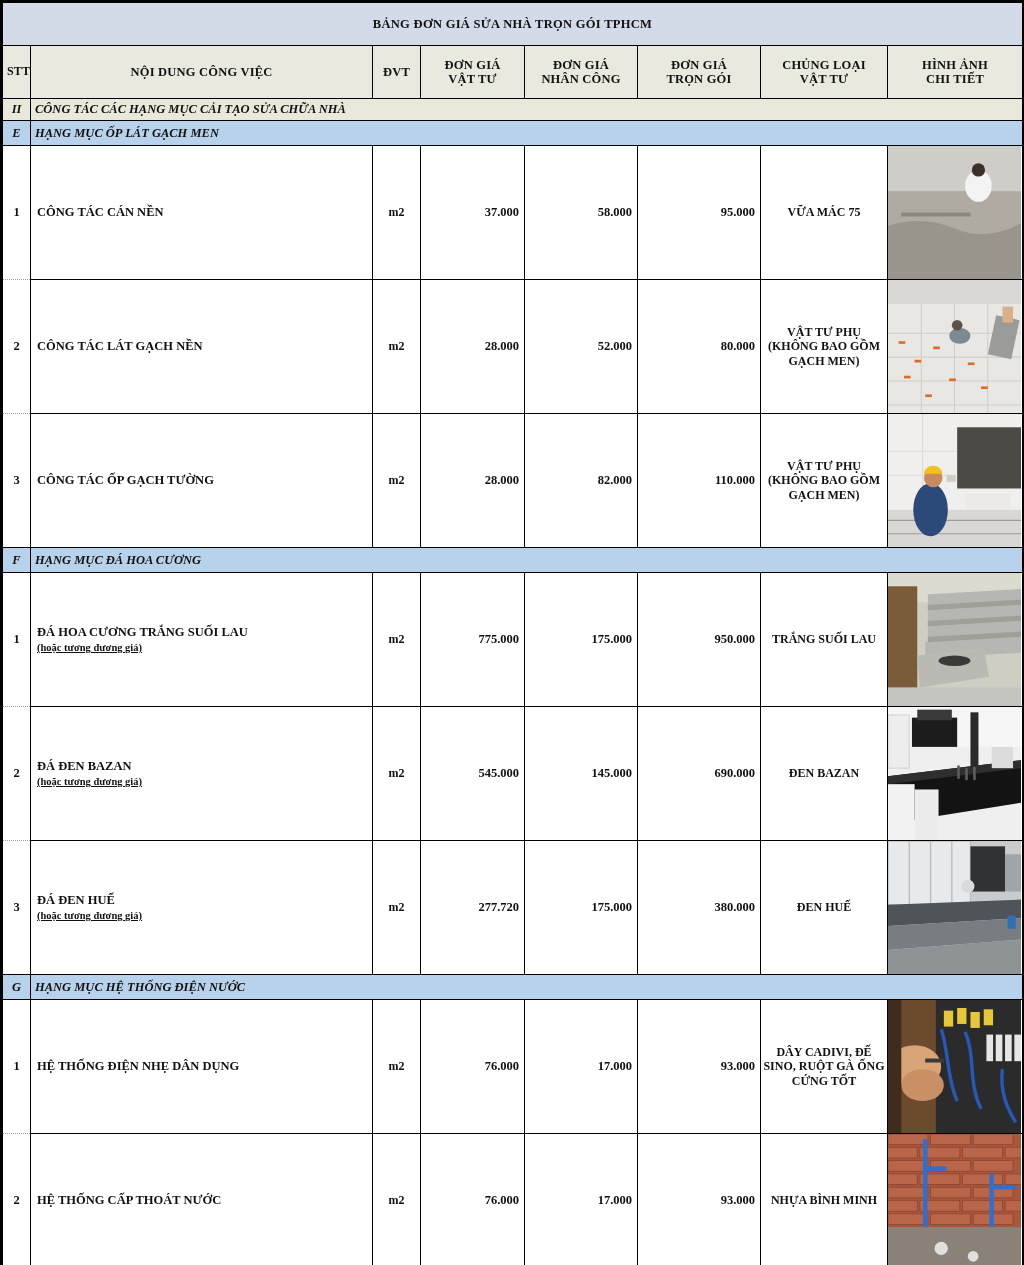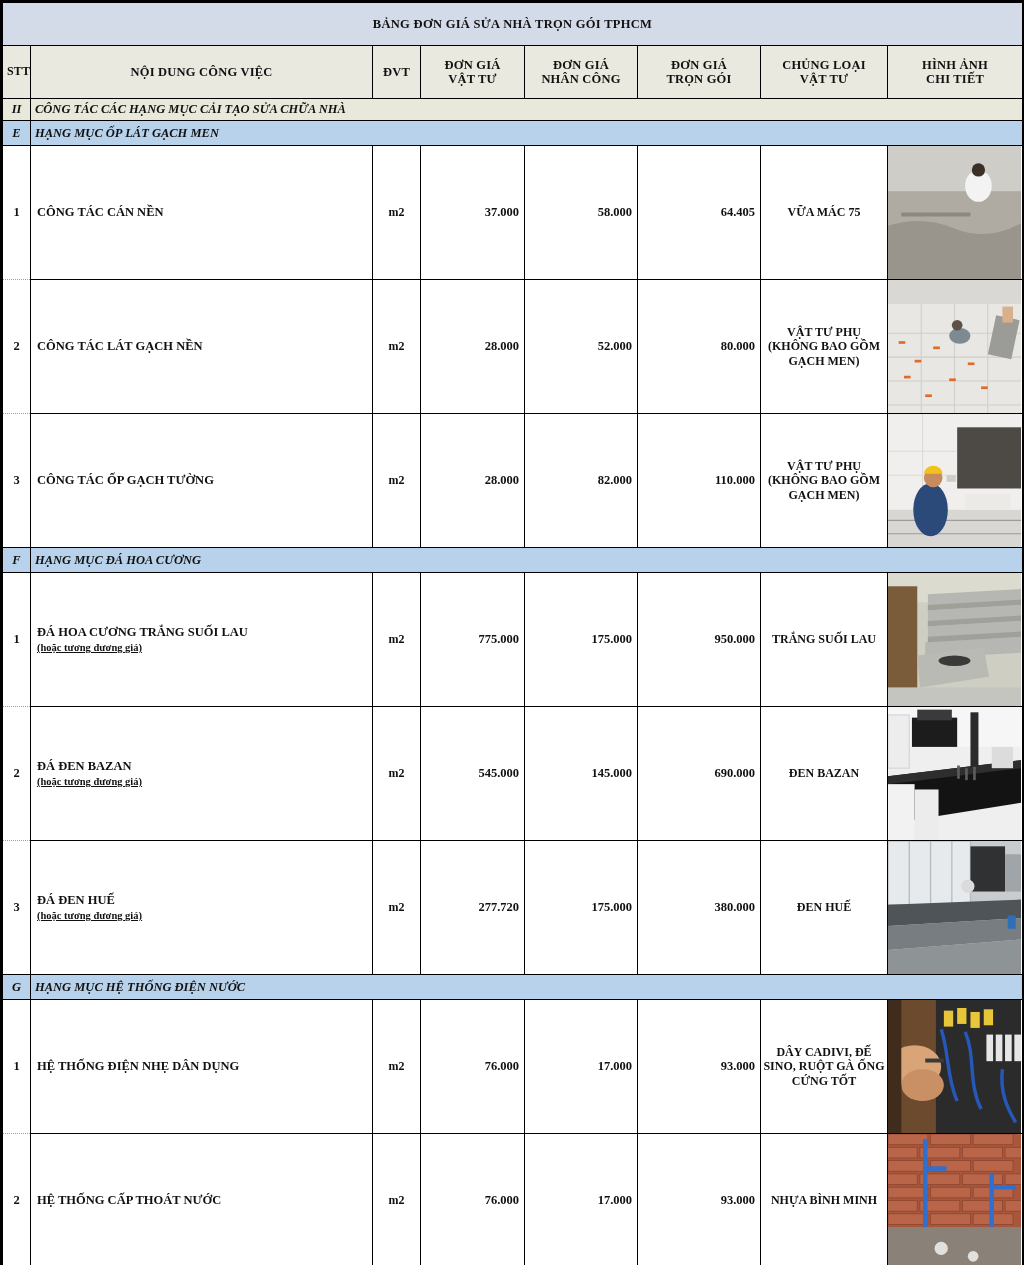--- a/index.html
+++ b/index.html
@@ -138,21 +138,21 @@
         <tr class="sect">
     <td class="idx">E</td>
     <td colspan="7">HẠNG MỤC ỐP LÁT GẠCH MEN</td>
         </tr>
         <tr class="data" style="height:68px">
       <td class="stt">1</td>
       <td class="nm"><span>CÔNG TÁC CÁN NỀN</span></td>
       <td class="dvt">m2</td>
       <td class="num">37.000</td>
       <td class="num">58.000</td>
-      <td class="num">64.405</td>
+      <td class="num">95.000</td>
       <td class="typ">VỮA MÁC 75</td>
       <td class="img">
         <div class="thumb">
               <svg viewBox="0 0 100 100" preserveAspectRatio="none">
                 <defs>
                   <linearGradient id="g1" x1="0" y1="0" x2="0" y2="1">
                     <stop offset="0" stop-color="#d6d4cf"></stop>
                     <stop offset="1" stop-color="#a9a49c"></stop>
                   </linearGradient>
                 </defs>

